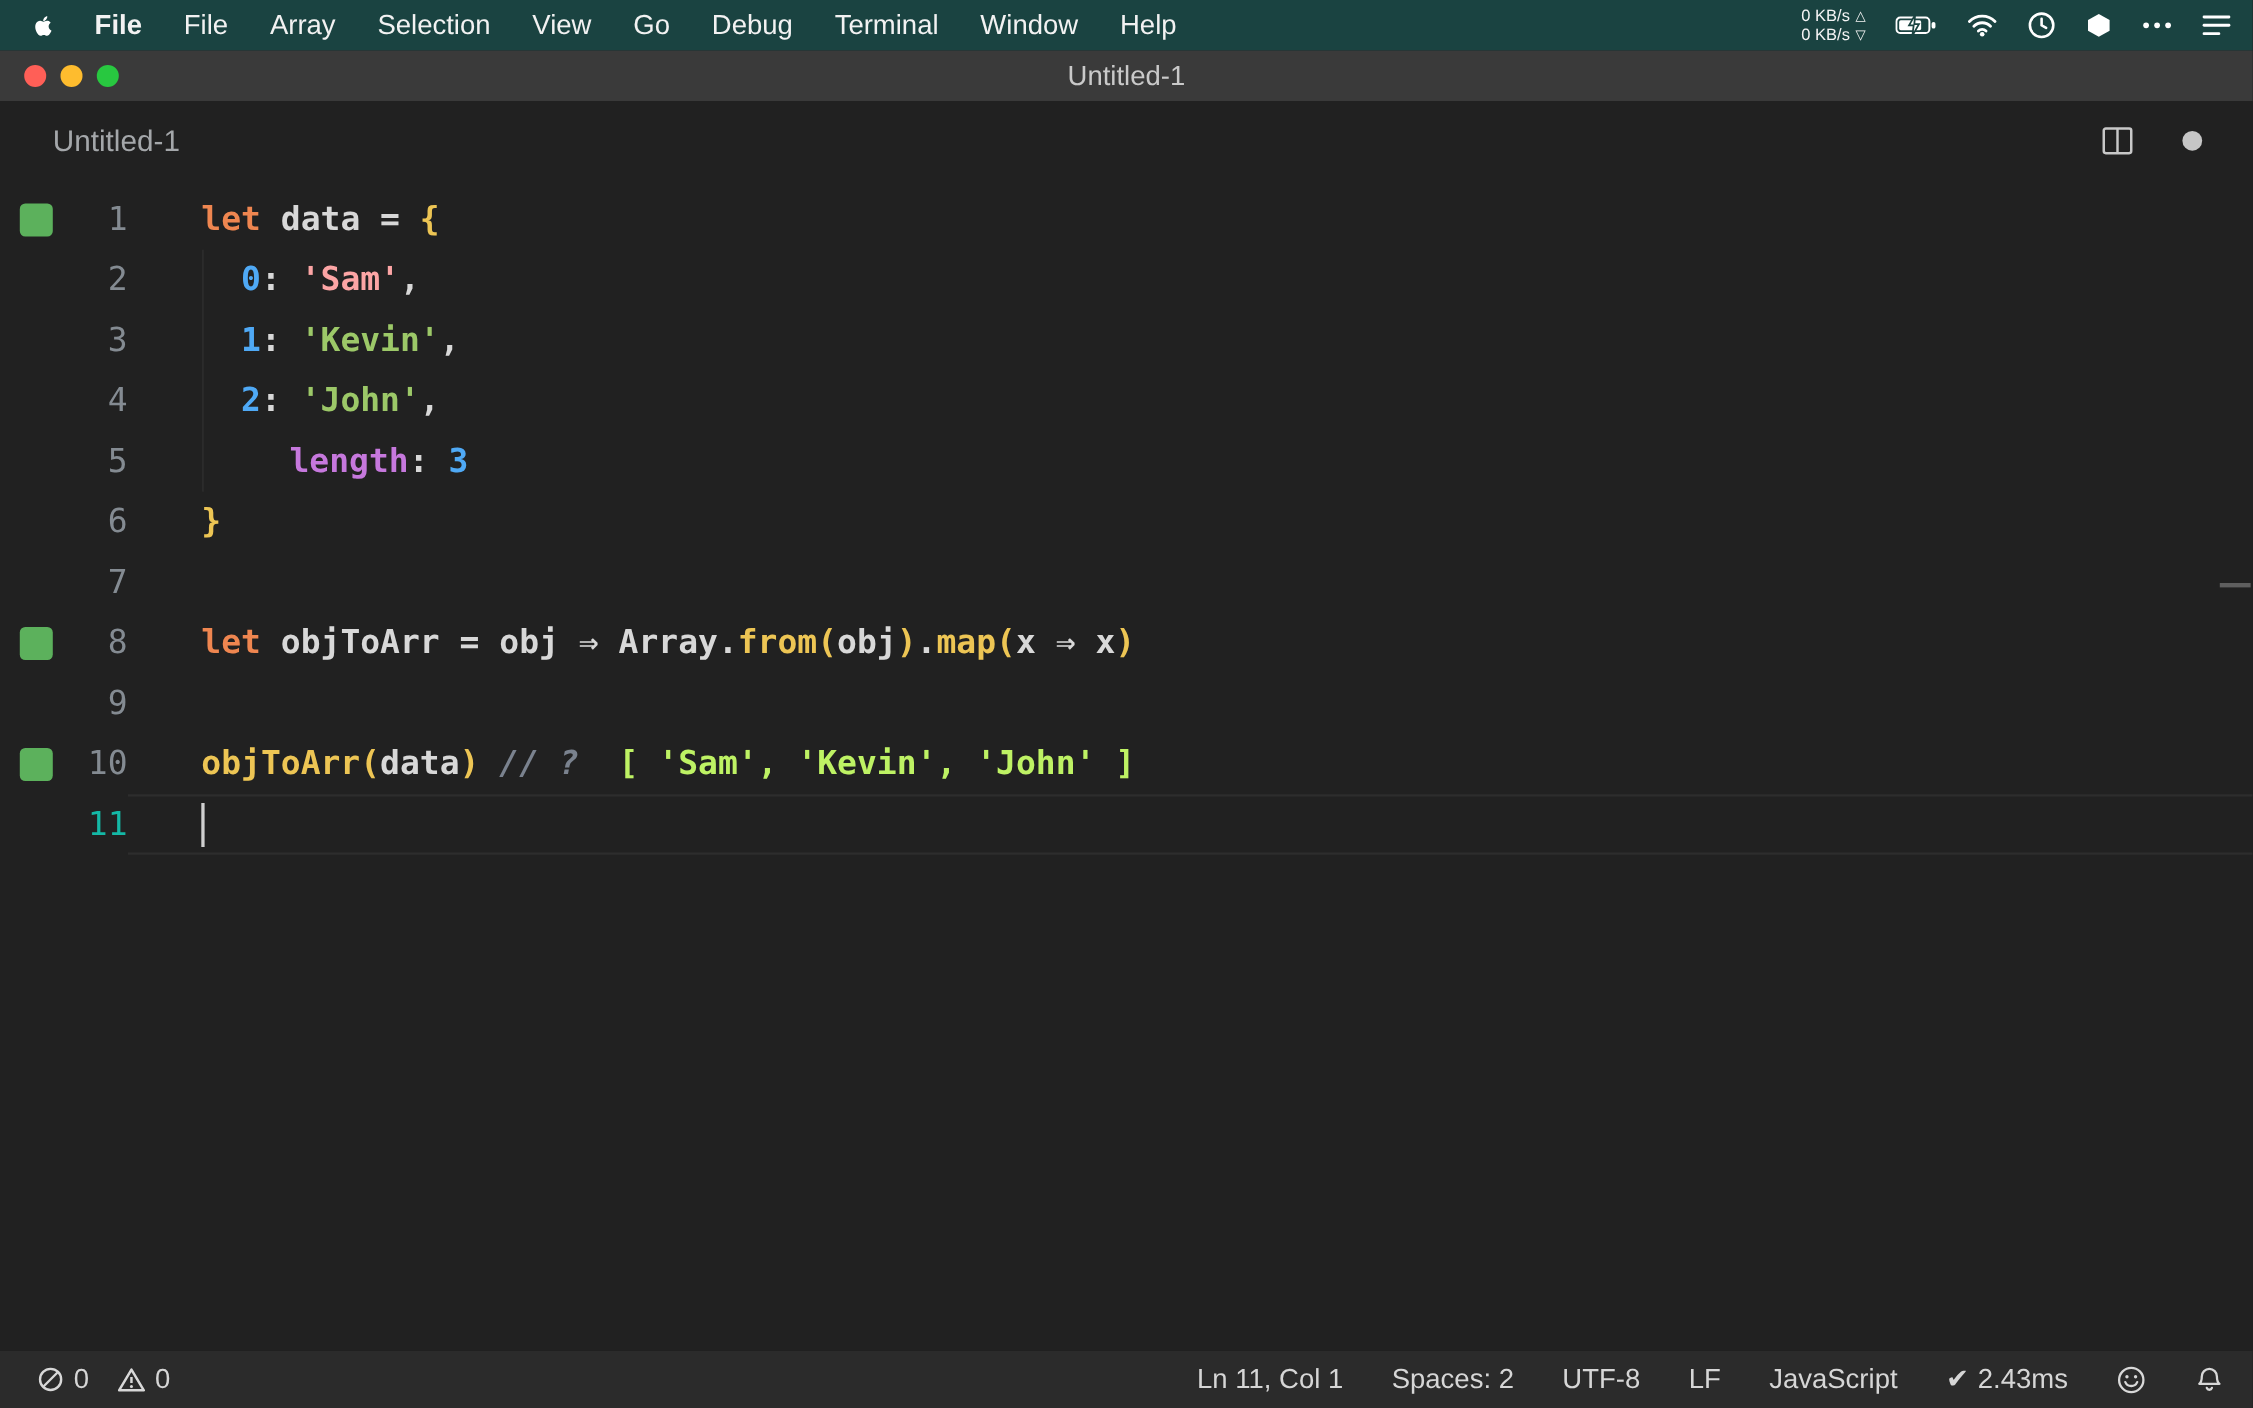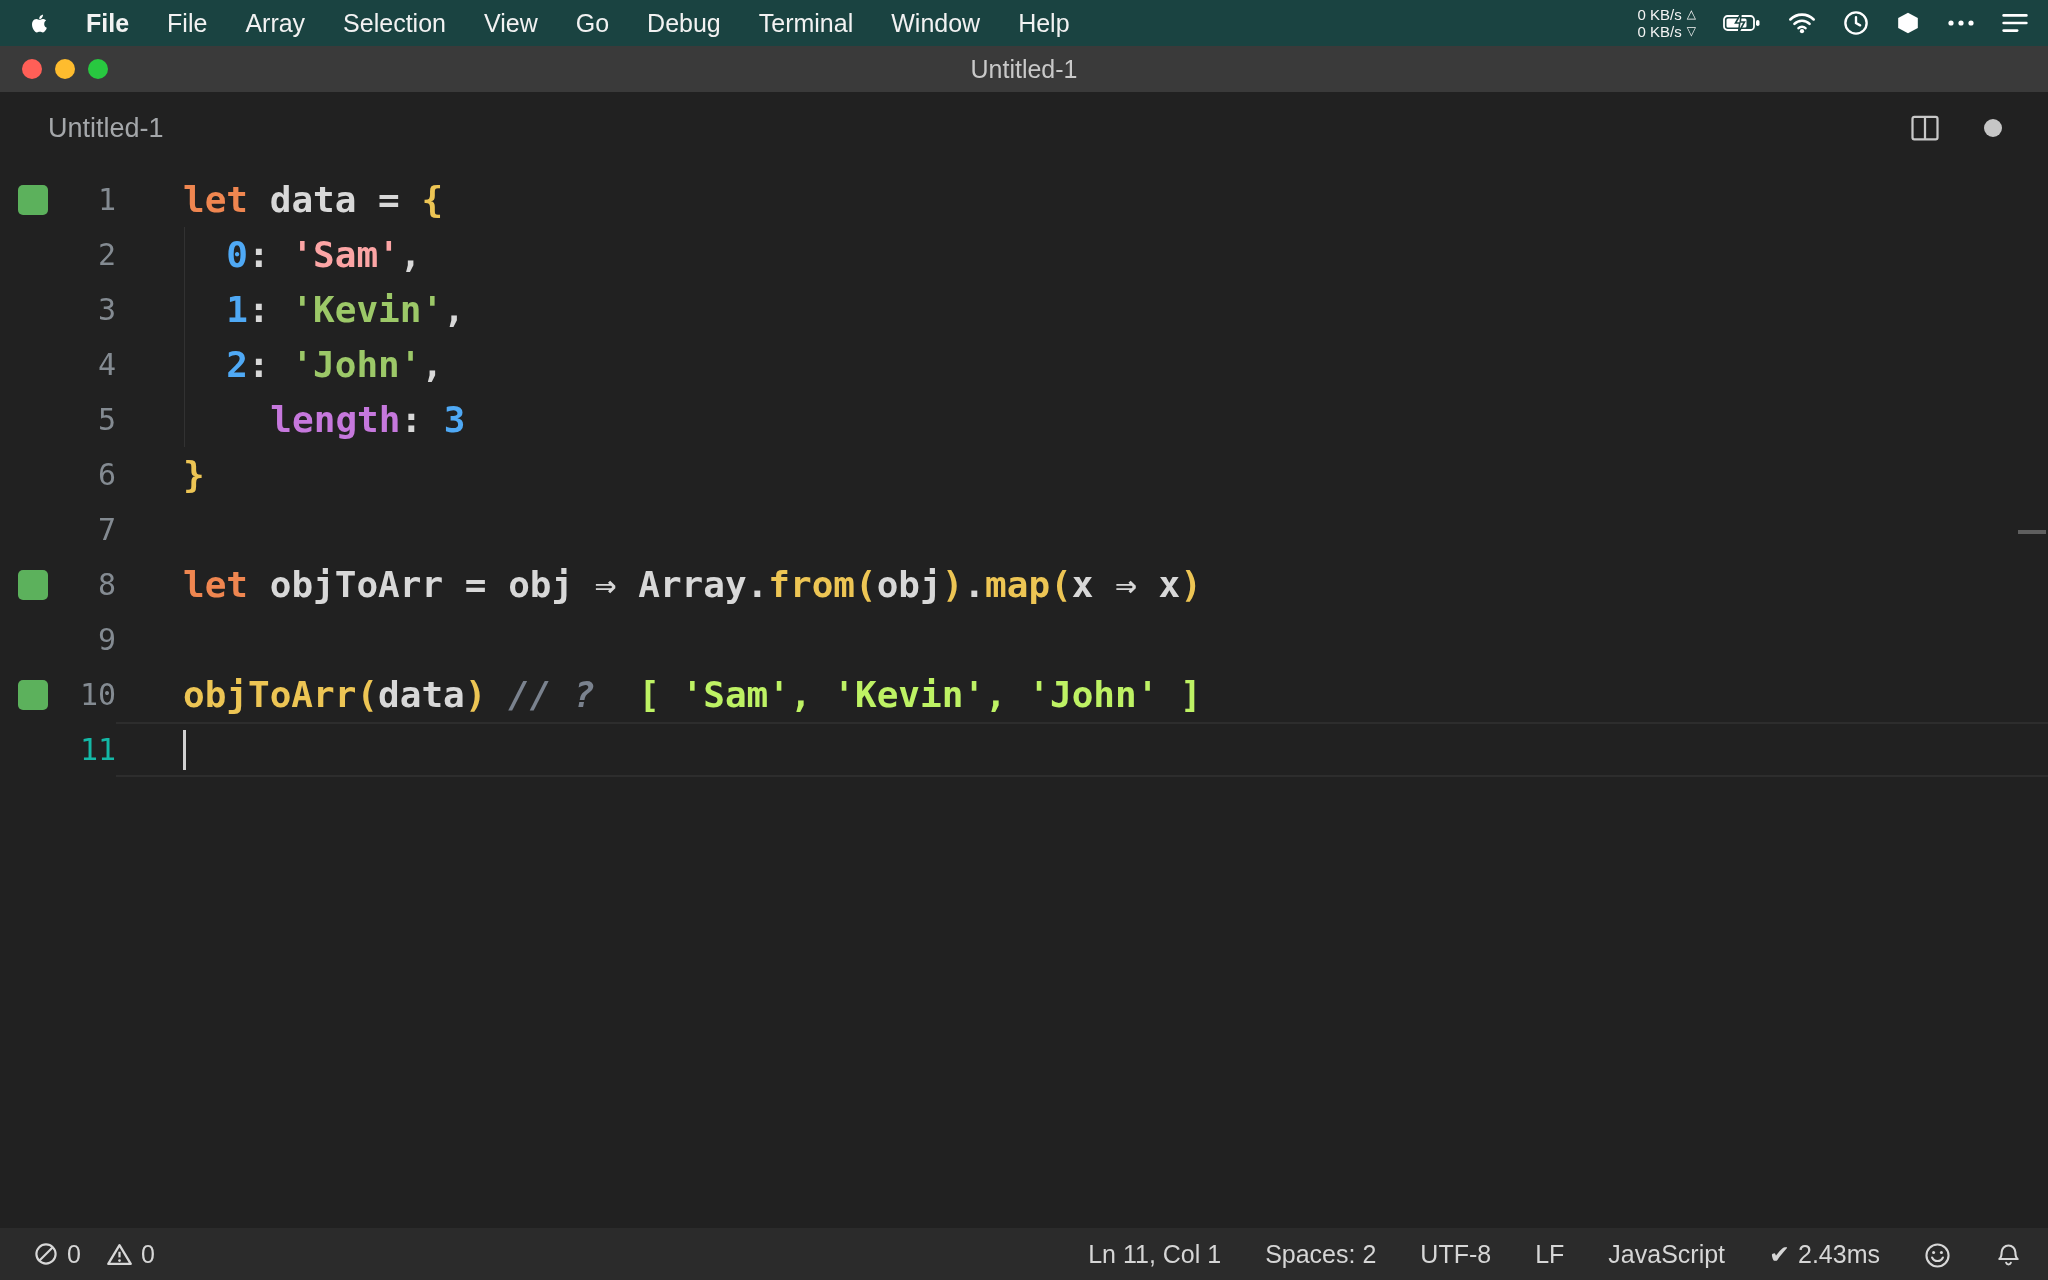--- a/index.html
+++ b/index.html
@@ -40,37 +40,37 @@
 
   .code-wrap { padding-top:8px; position:relative; }
   .line { height:55px; display:flex; align-items:stretch;
           font-family:"DejaVu Sans Mono", monospace; }
   .gutter { width:48px; display:flex; align-items:center; flex:0 0 auto; }
   .qsq { width:30px; height:30px; border-radius:5px; margin-left:18px; display:inline-block; }
   .lnum { width:68px; text-align:right; color:#848b92; font-size:30px; flex:0 0 auto;
           display:flex; align-items:center; justify-content:flex-end; }
   .line.current .lnum { color:#14b8a6; }
   .codearea { flex:1 1 auto; padding-left:67px; display:flex; align-items:center;
-              font-size:36px; font-weight:bold; position:relative; }
+              font-size:30px; font-weight:bold; position:relative; }
   .line.current .codearea { box-shadow: inset 0 2px 0 rgba(255,255,255,0.055),
                                         inset 0 -2px 0 rgba(255,255,255,0.055); }
   .tok { white-space:pre; }
   .tok.it { font-style:italic; }
   .cursor { display:inline-block; width:3px; height:40px; background:#d0d0d0; }
   .indent-guide { position:absolute; left:184px; top:135px; width:1px; height:220px;
                   background:rgba(255,255,255,0.08); }
   .scroll-marker { position:absolute; right:2px; top:438px; width:28px; height:4px;
                    background:#5f5f5f; }
 
   
   .statusbar { height:52px; background:#2b2b2b; display:flex; align-items:center;
                color:#d6d6d6; font-size:25px; padding:0 26px 0 34px; flex:0 0 auto; }
   .sb-left { display:flex; align-items:center; gap:26px; }
   .sb-group { display:flex; align-items:center; gap:9px; }
-  .sb-right { margin-left:auto; display:flex; align-items:flex-end; gap:44px; }
+  .sb-right { margin-left:auto; display:flex; align-items:center; gap:44px; }
   .sb-item { white-space:nowrap; cursor:default; }
   .quokka { display:flex; align-items:center; gap:8px; }
 </style>
 </head>
 <body>
 
 <div class="screen">
 
   <div class="menubar">
     <span class="apple">

